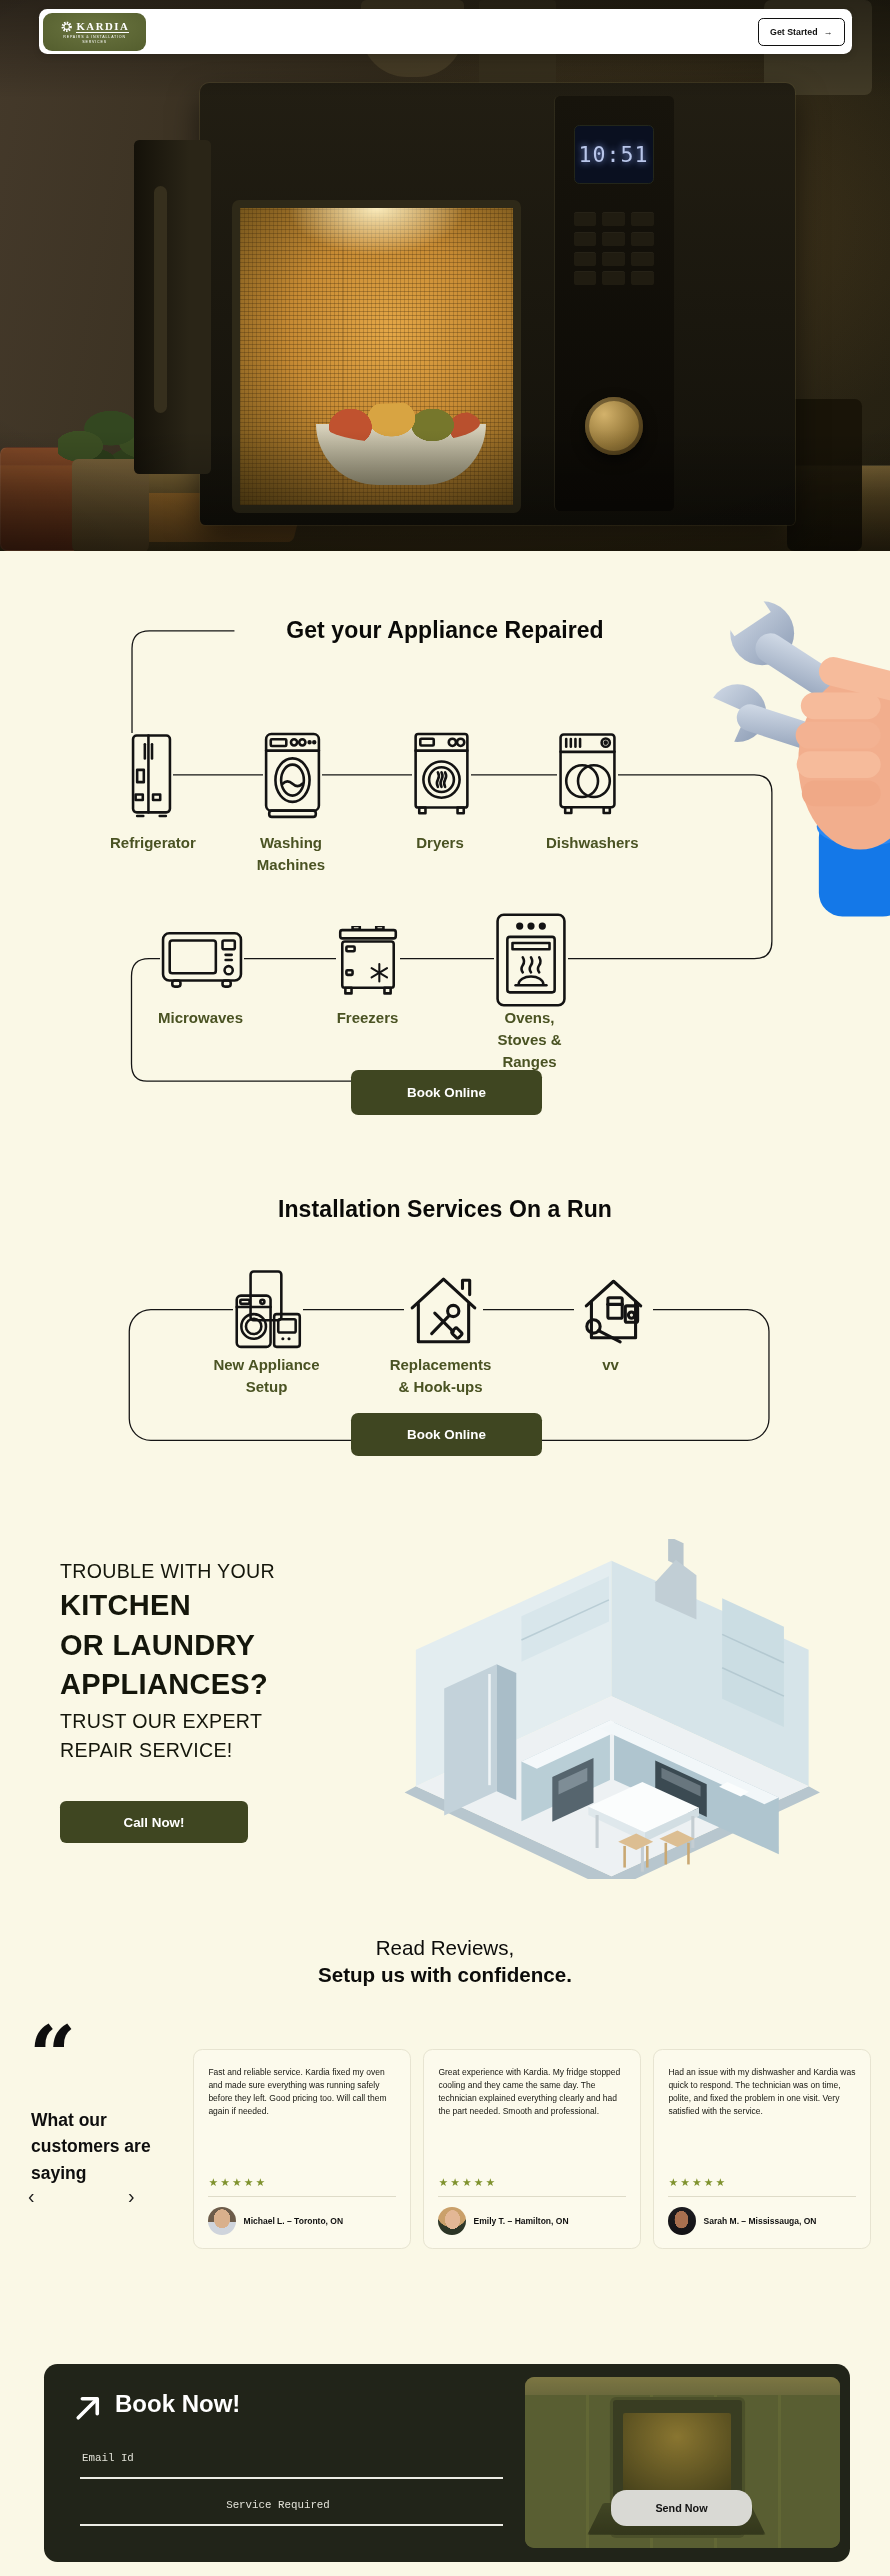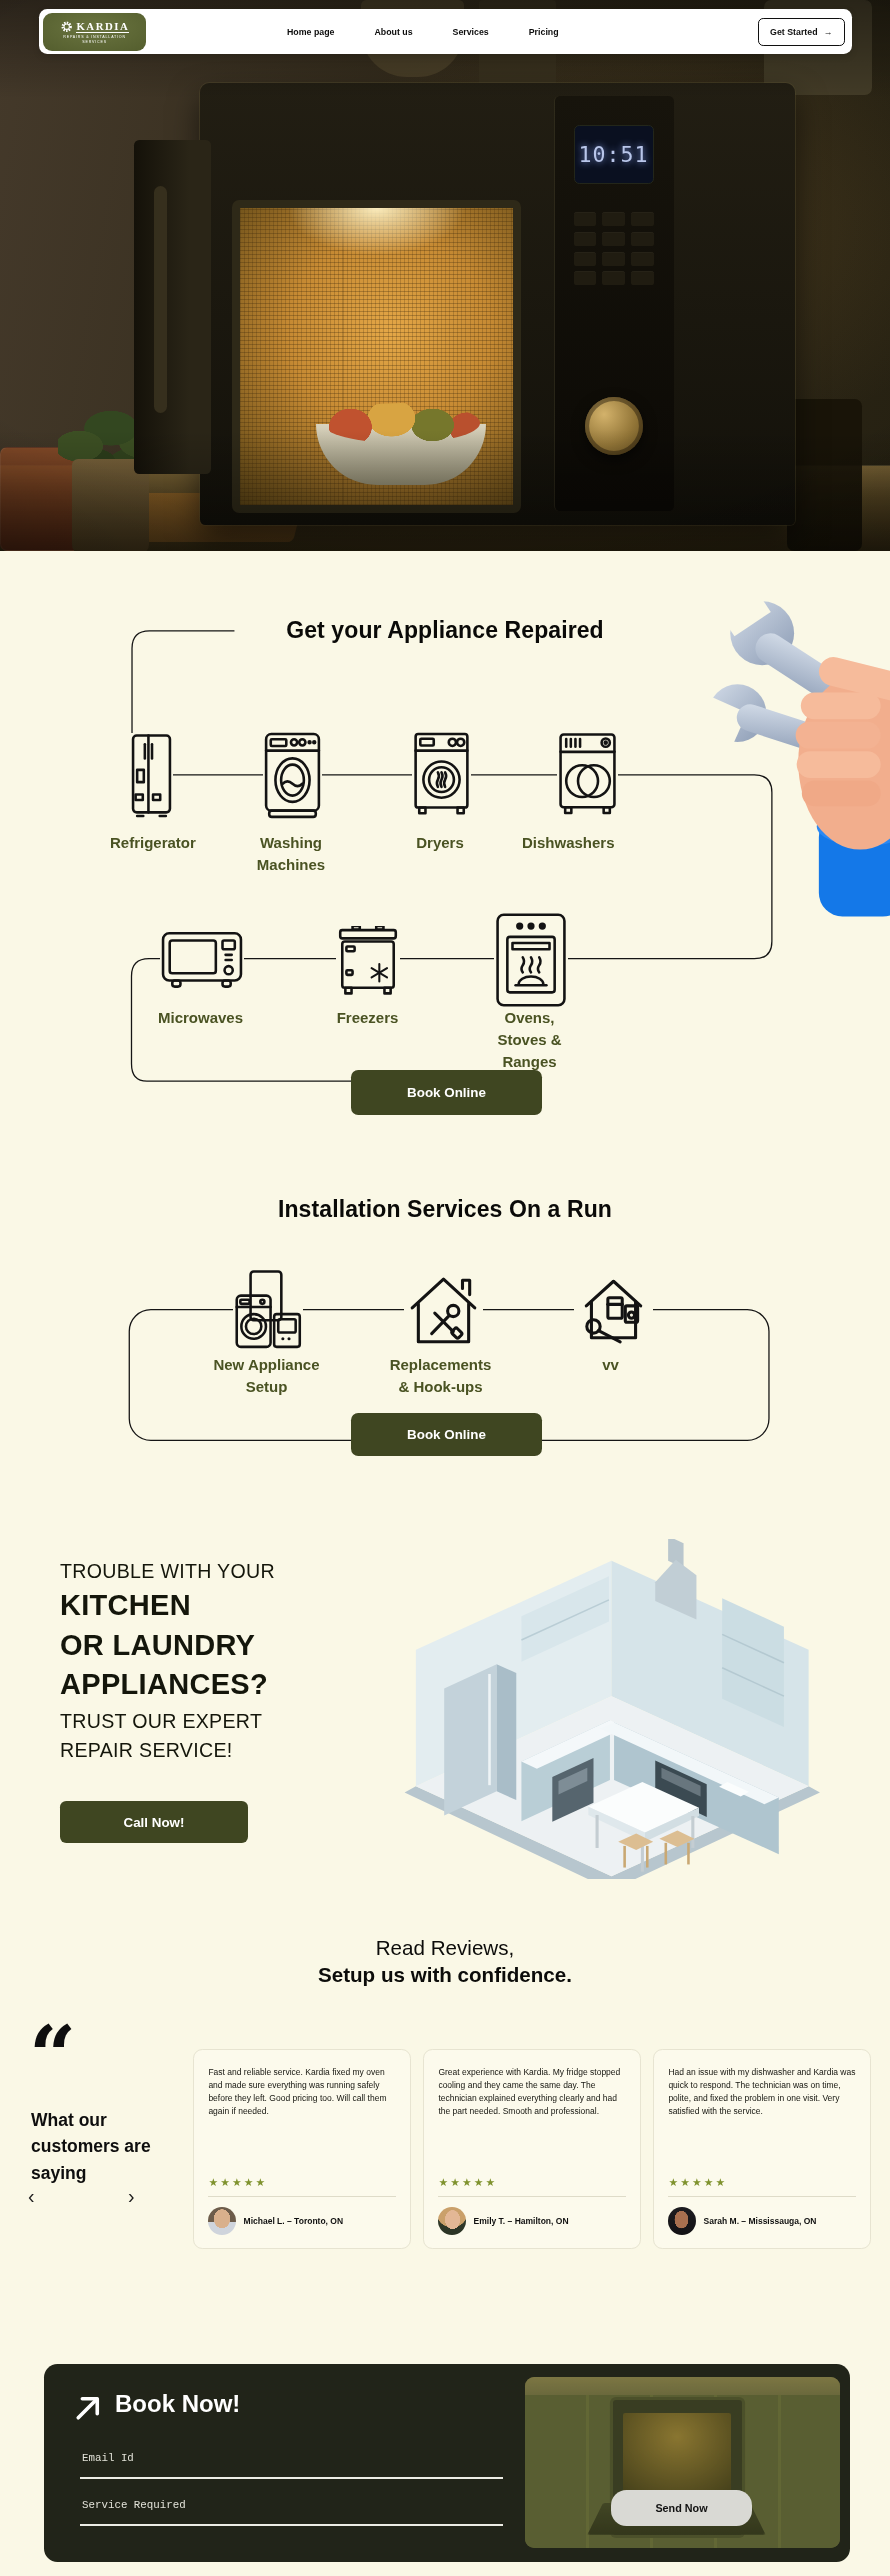--- a/index.html
+++ b/index.html
@@ -195,26 +195,20 @@
       <div class="logo-row">
         <svg class="iconk" width="13.4" height="13.4" viewBox="0 0 40 40">
           <circle cx="20" cy="20" r="12" fill="none" stroke="#fff" stroke-width="7" stroke-dasharray="4.5 3.4"></circle>
           <circle cx="20" cy="20" r="8" fill="none" stroke="#fff" stroke-width="3"></circle>
         </svg>
         <span class="logo-name">KARDIA</span>
       </div>
       <span class="logo-tag">REPAIRS &amp; INSTALLATION</span>
       <span class="logo-tag2">SERVICES</span>
     </div>
-    <div class="nav">
-      <span class="nav-item">Home page</span>
-      <span class="nav-item">About us</span>
-      <span class="nav-item">Services</span>
-      <span class="nav-item">Pricing</span>
-    </div>
     <button class="get-started">
       <span>Get Started</span>
       <span>→</span>
     </button>
   </div>
 
   <div class="sec-repair">
     <svg class="connector" width="890" height="592" viewBox="0 0 1728 1150">
       <path d="M455 155 H290 Q256 155 256 189 V401 Q256 435 290 435 H1465 Q1499 435 1499 469 V758 Q1499 792 1465 792 H289 Q255 792 255 826 V996 Q255 1030 285 1030 H684" fill="none" stroke="#151515" stroke-width="2.5"></path>
     </svg>
@@ -303,21 +297,21 @@
         <circle cx="47" cy="95" r="31"></circle>
           <circle cx="70" cy="95" r="31"></circle>
         <rect x="14" y="146" width="12" height="11"></rect>
           <rect x="89" y="146" width="12" height="11"></rect>
       </svg>
     </div>
 
     <div class="olabel lab1" style="left:110px; top:281px; width:82px">Refrigerator</div>
     <div class="olabel lab1" style="left:250px; top:281px; width:82px">Washing Machines</div>
     <div class="olabel lab1" style="left:399px; top:281px; width:82px">Dryers</div>
-    <div class="olabel lab1" style="left:522px; top:281px; width:82px">Dishwashers</div>
+    <div class="olabel lab1" style="left:546px; top:281px; width:82px">Dishwashers</div>
 
     <div class="oicon" style="left:160px; top:378px">
       <svg class="iconk" width="82" height="61" viewBox="0 0 160 118" fill="none" stroke="#131313" stroke-width="5" stroke-linecap="round" stroke-linejoin="round">
         <rect x="4" y="6" width="152" height="92" rx="12"></rect>
           <rect x="17" y="20" width="90" height="64" rx="5"></rect>
         <rect x="120" y="20" width="24" height="17" rx="3"></rect>
         <line x1="126" y1="48" x2="138" y2="48"></line>
           <line x1="126" y1="58" x2="138" y2="58"></line>
         <circle cx="132" cy="78" r="8"></circle>
         <rect x="22" y="98" width="16" height="12" rx="5"></rect>
@@ -506,21 +500,21 @@
   <div class="booking">
     <div class="bk-arrow">
       <svg class="iconk" width="36" height="36" viewBox="0 0 70 70" fill="none" stroke="#fff" stroke-width="7" stroke-linecap="round" stroke-linejoin="round">
         <path d="M16 54 L52 18"></path>
           <path d="M24 17 H53 V46"></path>
       </svg>
     </div>
     <div class="bk-title">Book Now!</div>
     <input class="bk-input" style="top: 88px;" placeholder="Email Id">
     <div class="bk-line" style="top:113px"></div>
-    <input class="bk-input" style="top: 135px;" placeholder="Service Required">
+    <input class="bk-input" style="top: 135px; text-align: center;" placeholder="Service Required">
     <div class="bk-line" style="top:160px"></div>
     <div class="oven-img">
       <div class="oven-top"></div>
       <div class="oven-cabs"></div>
       <div class="oven-unit">
         <div class="oven-cav"></div>
         <div class="oven-doorp"></div>
       </div>
       <div class="oven-tint"></div>
     </div>

